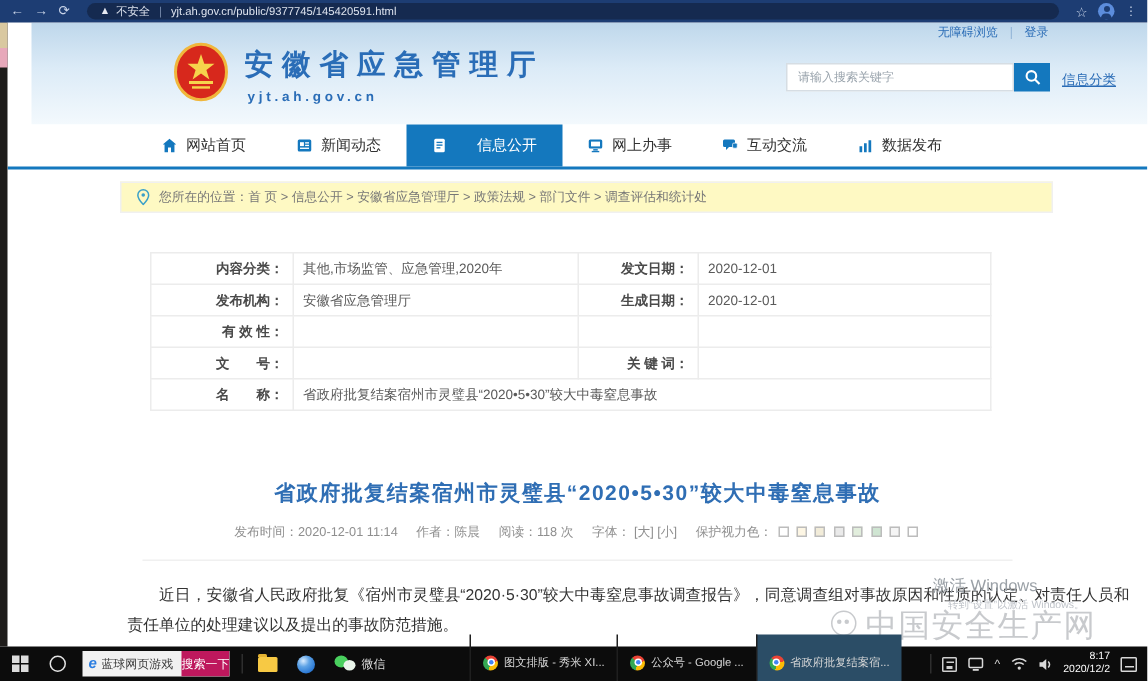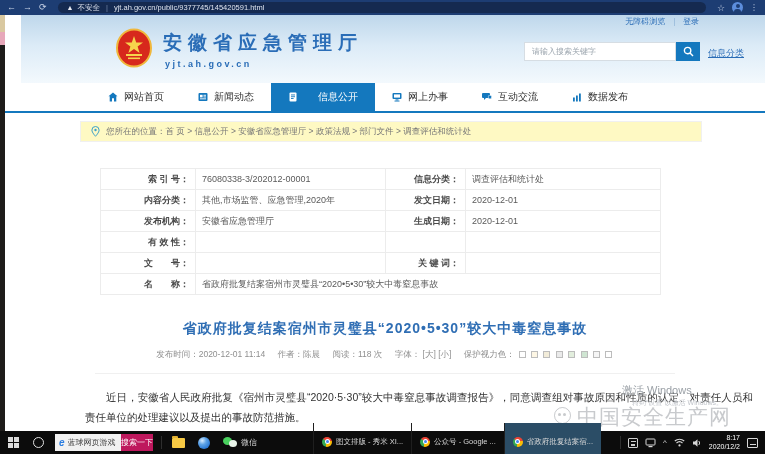--- a/index.html
+++ b/index.html
@@ -221,26 +221,20 @@
       <svg width="9" height="11" viewBox="0 0 9 11">
           <path d="M4.5 0.5 a3.6 3.6 0 0 1 3.6 3.6 c0 2.4 -3.6 6.2 -3.6 6.2 s-3.6 -3.8 -3.6 -6.2 a3.6 3.6 0 0 1 3.6 -3.6 z" fill="none" stroke="#3aa0c8" stroke-width="1"></path>
           <circle cx="4.5" cy="4" r="1.2" fill="#3aa0c8"></circle>
         </svg>
       <span>您所在的位置：首 页 &gt; 信息公开 &gt; 安徽省应急管理厅 &gt; 政策法规 &gt; 部门文件 &gt; 调查评估和统计处</span>
     </div>
 
     <table class="doc-table">
       <tbody>
         <tr>
-          <td class="lbl">索 引 号：</td>
-          <td class="val">76080338-3/202012-00001</td>
-          <td class="lbl2">信息分类：</td>
-          <td class="val2">调查评估和统计处</td>
-        </tr>
-        <tr>
           <td class="lbl">内容分类：</td>
           <td class="val">其他,市场监管、应急管理,2020年</td>
           <td class="lbl2">发文日期：</td>
           <td class="val2">2020-12-01</td>
         </tr>
         <tr>
           <td class="lbl">发布机构：</td>
           <td class="val">安徽省应急管理厅</td>
           <td class="lbl2">生成日期：</td>
           <td class="val2">2020-12-01</td>

